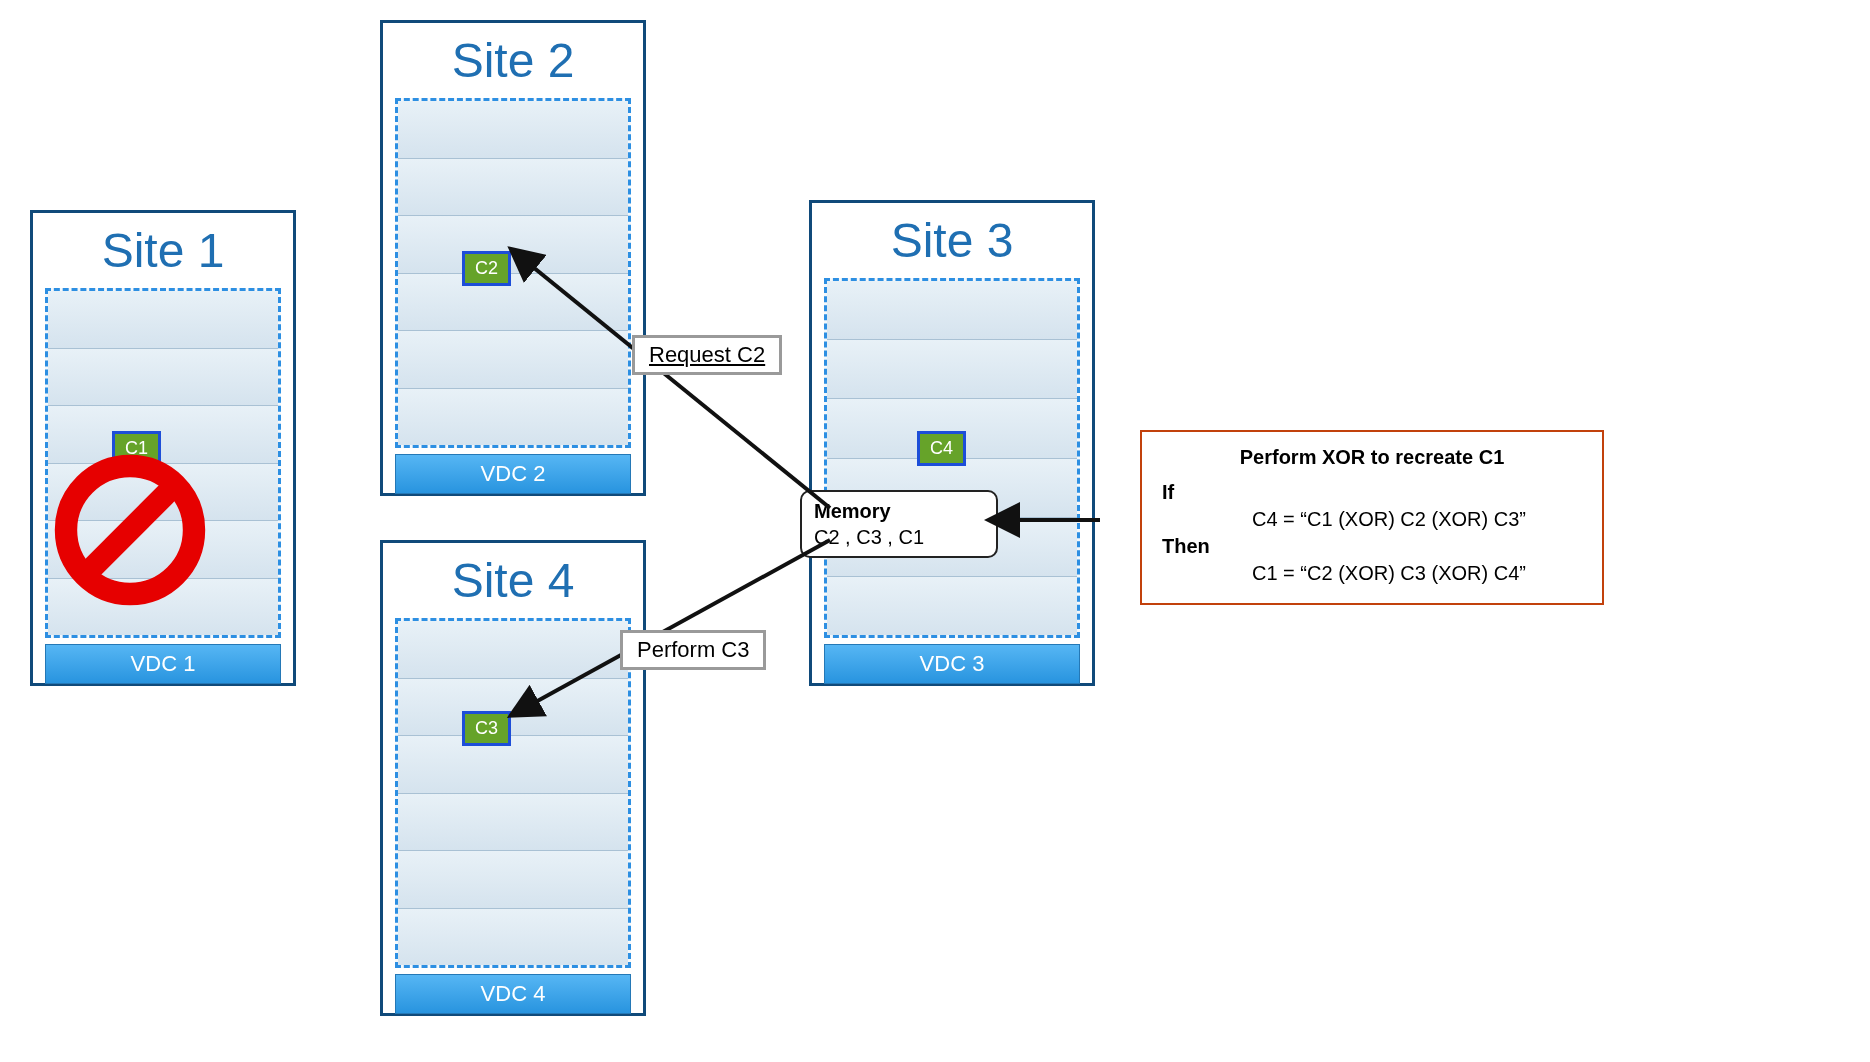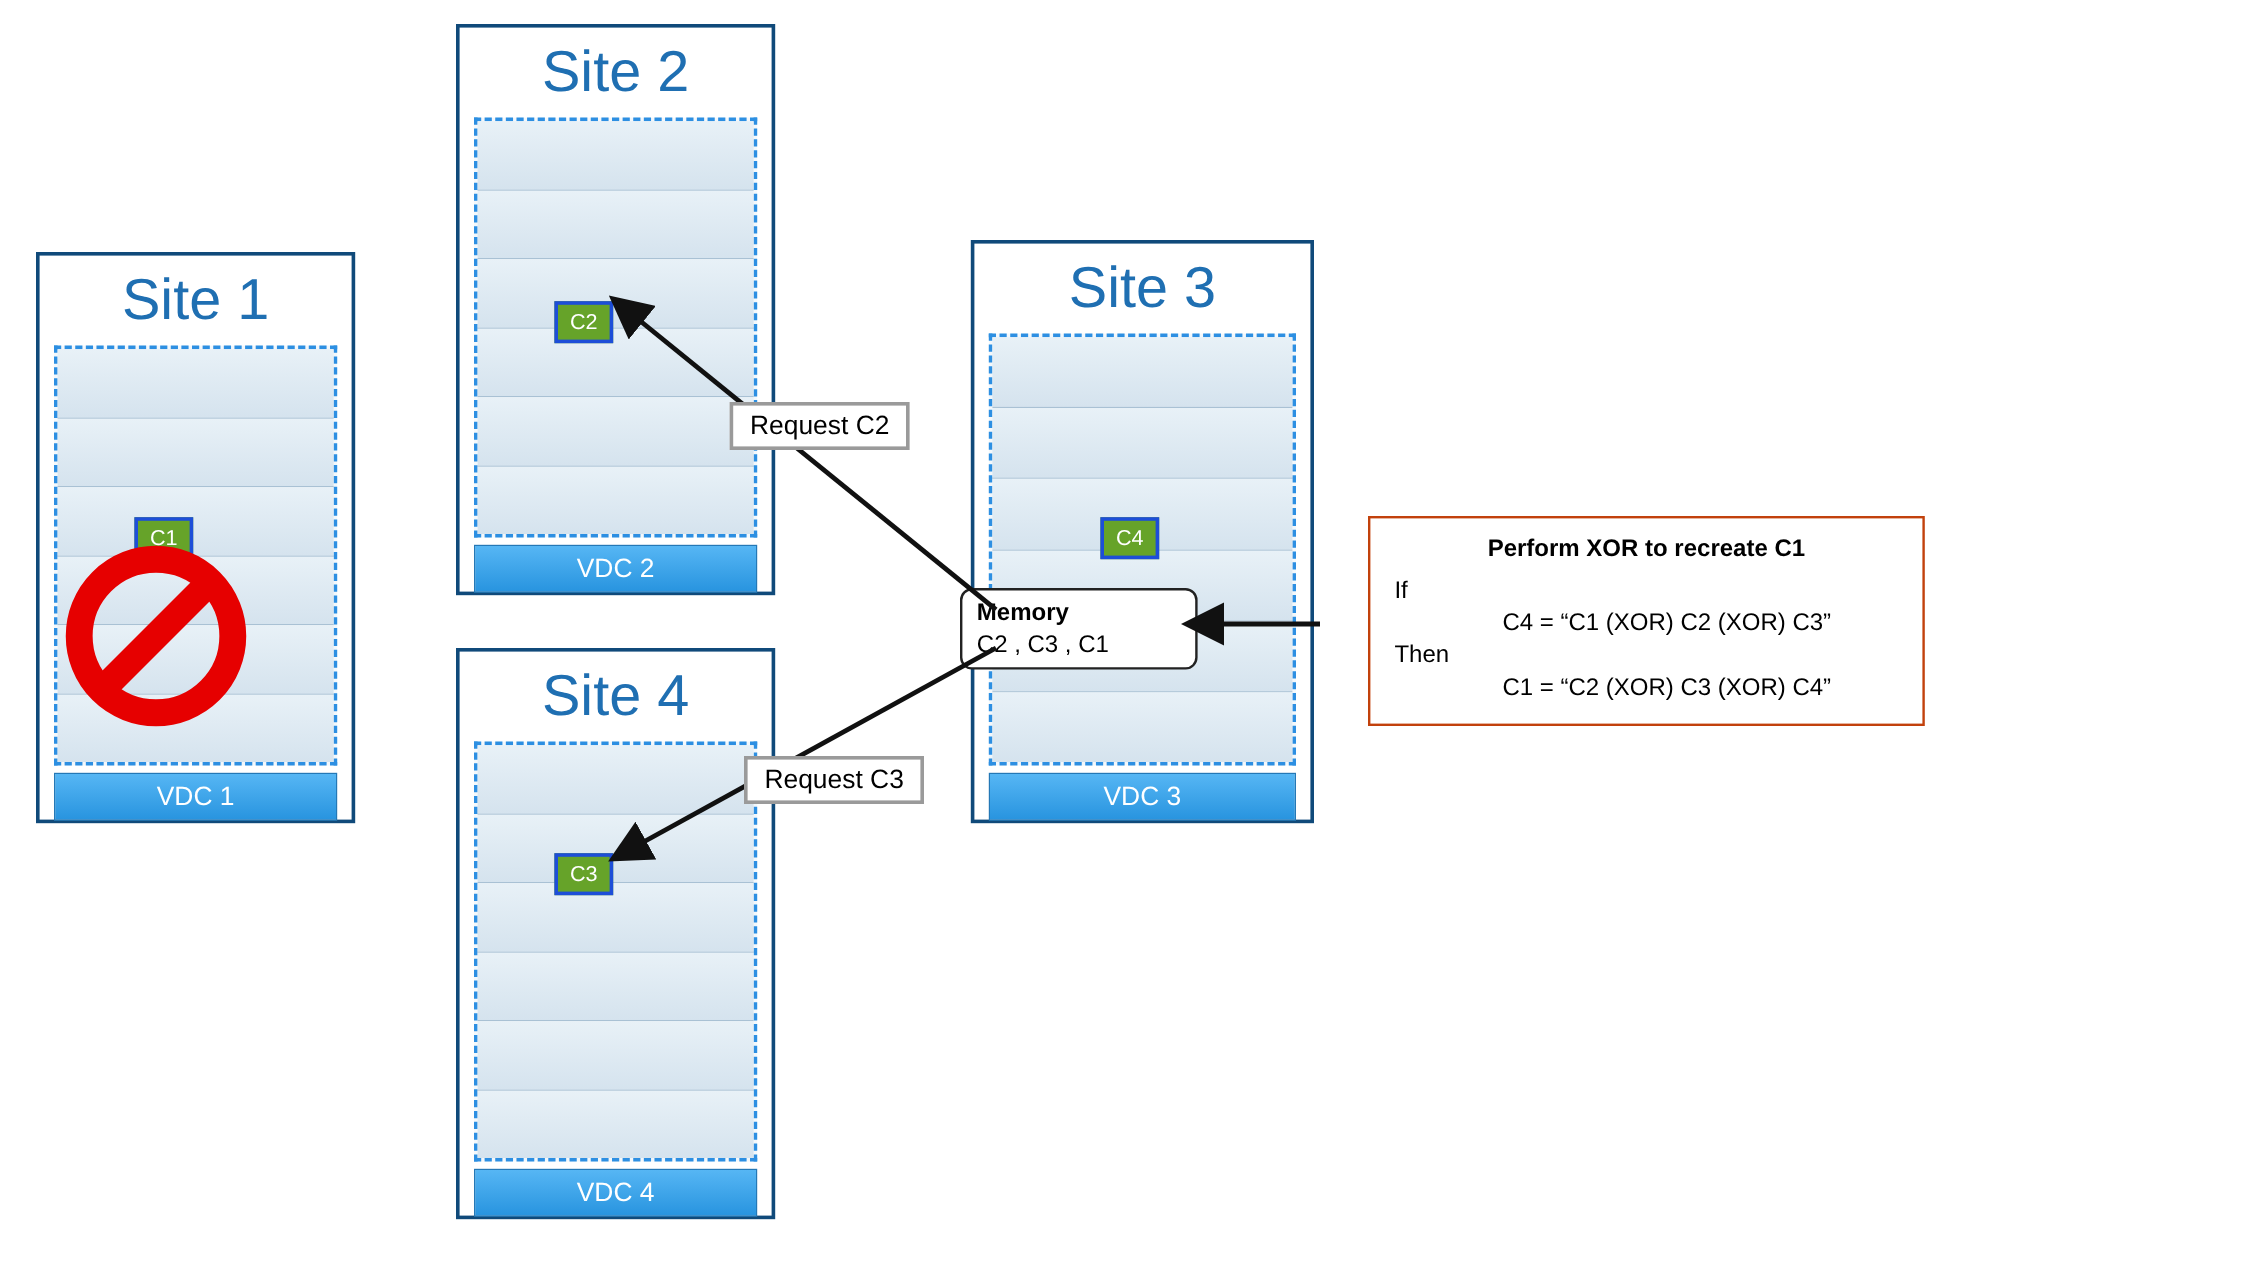--- a/index.html
+++ b/index.html
@@ -80,21 +80,21 @@
   .xor-box {
     position: absolute;
     background: #ffffff;
     border: 2px solid #c2410c;
     padding: 14px 20px;
     font-size: 20px;
     margin-left: 40px;
   }
   .xor-title { font-weight: bold; text-align: center; margin-bottom: 12px; }
   .xor-row { margin: 4px 0; }
-  .xor-row .kw { font-weight: normal; display:inline-block; width:60px; }
+  .xor-row .kw { font-weight: bold; display:inline-block; width:60px; }
   .no-symbol {
     position: absolute;
     color: #e60000;
   }
   svg.overlay {
     position: absolute;
     left: 0; top: 0;
     pointer-events: none;
   }
 </style>
@@ -182,22 +182,22 @@
     <defs>
       <marker id="ah" viewBox="0 0 12 12" refX="10" refY="6" markerWidth="9" markerHeight="9" orient="auto">
         <path d="M0,0 L12,6 L0,12 z" fill="#111"></path>
       </marker>
     </defs>
     <line x1="830" y1="508" x2="512" y2="250" stroke="#111" stroke-width="4" marker-end="url(#ah)"></line>
     <line x1="830" y1="540" x2="512" y2="715" stroke="#111" stroke-width="4" marker-end="url(#ah)"></line>
     <line x1="1100" y1="520" x2="990" y2="520" stroke="#111" stroke-width="4" marker-end="url(#ah)"></line>
   </svg>
 
-  <div class="request-label" style="left:608px; top:335px;">Request C2</div>
-  <div class="request-label" style="left:620px; top:630px;">Request C3</div>
+  <div class="request-label" style="left:632px; top:335px;text-decoration:underline;">Request C2</div>
+  <div class="request-label" style="left:620px; top:630px;">Perform C3</div>
 
   <div class="xor-box" style="left:1100px; top:430px; width:420px;">
     <div class="xor-title">Perform XOR to recreate C1</div>
     <div class="xor-row">
       <span class="kw">If</span>
     </div>
     <div class="xor-row" style="padding-left:90px;">
       <span>C4 = “C1 (XOR) C2 (XOR) C3”</span>
     </div>
     <div class="xor-row">

